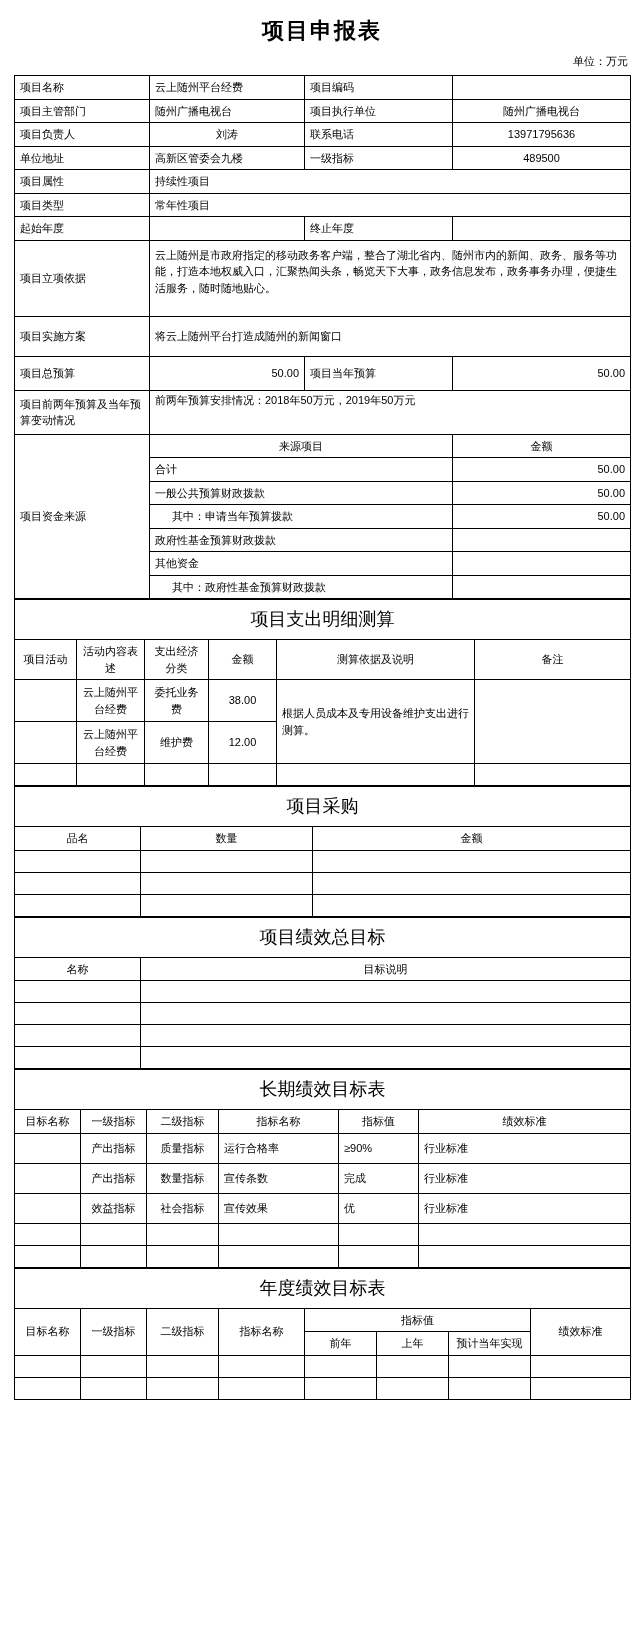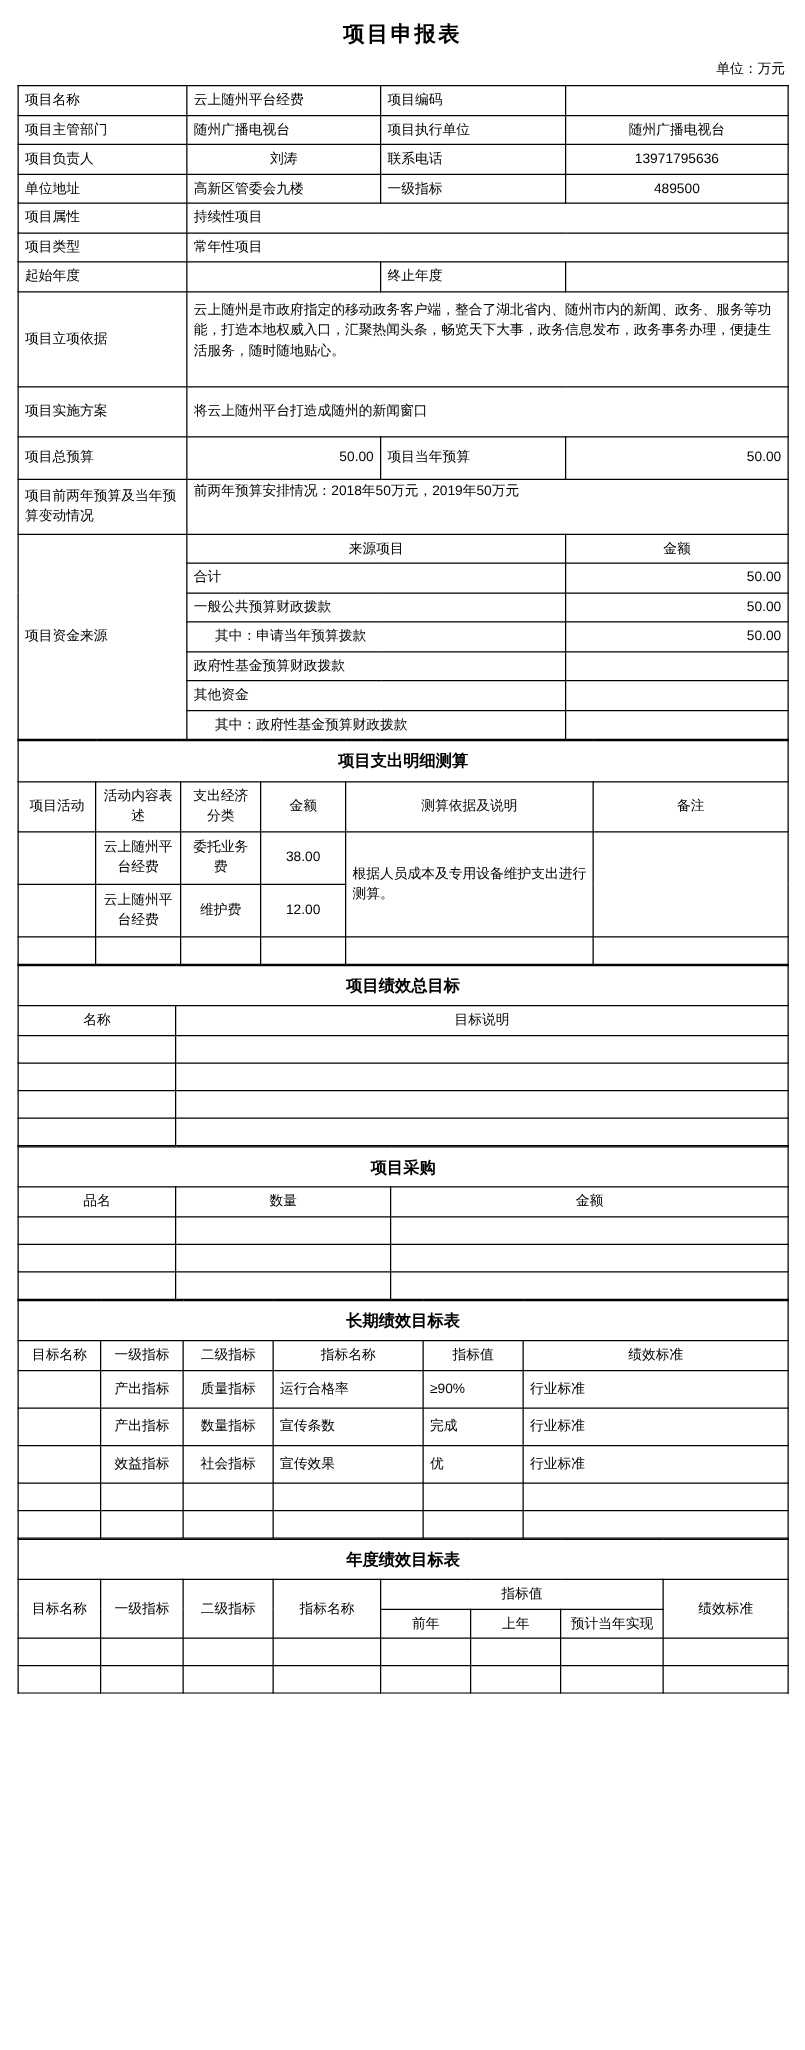--- a/index.html
+++ b/index.html
@@ -13,21 +13,21 @@
     font-family: "Liberation Sans", "DejaVu Sans", sans-serif;
     color: #000;
     font-size: 11px;
   }
   .page {
     width: 644px;
     padding: 0 14px;
   }
   .doc-title {
     text-align: center;
-    font-size: 17px;
+    font-size: 22px;
     font-weight: bold;
     letter-spacing: 2px;
     padding: 16px 0 6px 0;
   }
   .unit-line {
     text-align: right;
     font-size: 11px;
     padding: 2px 2px 6px 0;
   }
   table {
@@ -44,22 +44,22 @@
     line-height: 1.5;
     word-wrap: break-word;
     overflow-wrap: break-word;
   }
   .c { text-align: center; }
   .l { text-align: left; }
   .r { text-align: right; }
   .lbl { text-align: left; }
   .section-title {
     text-align: center;
-    font-weight: bold;
-    font-size: 13px;
+    font-weight: normal;
+    font-size: 18px;
     padding: 6px 0;
   }
   .blank-row td { height: 22px; }
   .tall { height: 30px; }
 </style>
 </head>
 <body>
 
 <div class="page">
 
@@ -205,52 +205,20 @@
         <td></td>
         <td></td>
         <td></td>
       </tr>
     </tbody>
   </table>
 
   <table>
     <colgroup>
       <col style="width:126px">
-        <col style="width:490px">
-    </colgroup>
-    <tbody>
-      <tr>
-        <td colspan="2" class="section-title">项目绩效总目标</td>
-      </tr>
-      <tr>
-        <td class="c">名称</td>
-        <td class="c">目标说明</td>
-      </tr>
-      <tr class="blank-row">
-        <td></td>
-          <td></td>
-      </tr>
-      <tr class="blank-row">
-        <td></td>
-          <td></td>
-      </tr>
-      <tr class="blank-row">
-        <td></td>
-          <td></td>
-      </tr>
-      <tr class="blank-row">
-        <td></td>
-          <td></td>
-      </tr>
-    </tbody>
-  </table>
-
-  <table>
-    <colgroup>
-      <col style="width:126px">
         <col style="width:172px">
         <col style="width:318px">
     </colgroup>
     <tbody>
       <tr>
         <td colspan="3" class="section-title">项目采购</td>
       </tr>
       <tr>
         <td class="c">品名</td>
         <td class="c">数量</td>
@@ -262,20 +230,52 @@
           <td></td>
       </tr>
       <tr class="blank-row">
         <td></td>
           <td></td>
           <td></td>
       </tr>
       <tr class="blank-row">
         <td></td>
           <td></td>
+          <td></td>
+      </tr>
+    </tbody>
+  </table>
+
+  <table>
+    <colgroup>
+      <col style="width:126px">
+        <col style="width:490px">
+    </colgroup>
+    <tbody>
+      <tr>
+        <td colspan="2" class="section-title">项目绩效总目标</td>
+      </tr>
+      <tr>
+        <td class="c">名称</td>
+        <td class="c">目标说明</td>
+      </tr>
+      <tr class="blank-row">
+        <td></td>
+          <td></td>
+      </tr>
+      <tr class="blank-row">
+        <td></td>
+          <td></td>
+      </tr>
+      <tr class="blank-row">
+        <td></td>
+          <td></td>
+      </tr>
+      <tr class="blank-row">
+        <td></td>
           <td></td>
       </tr>
     </tbody>
   </table>
 
   <table>
     <colgroup>
       <col style="width:66px">
         <col style="width:66px">
         <col style="width:72px">

